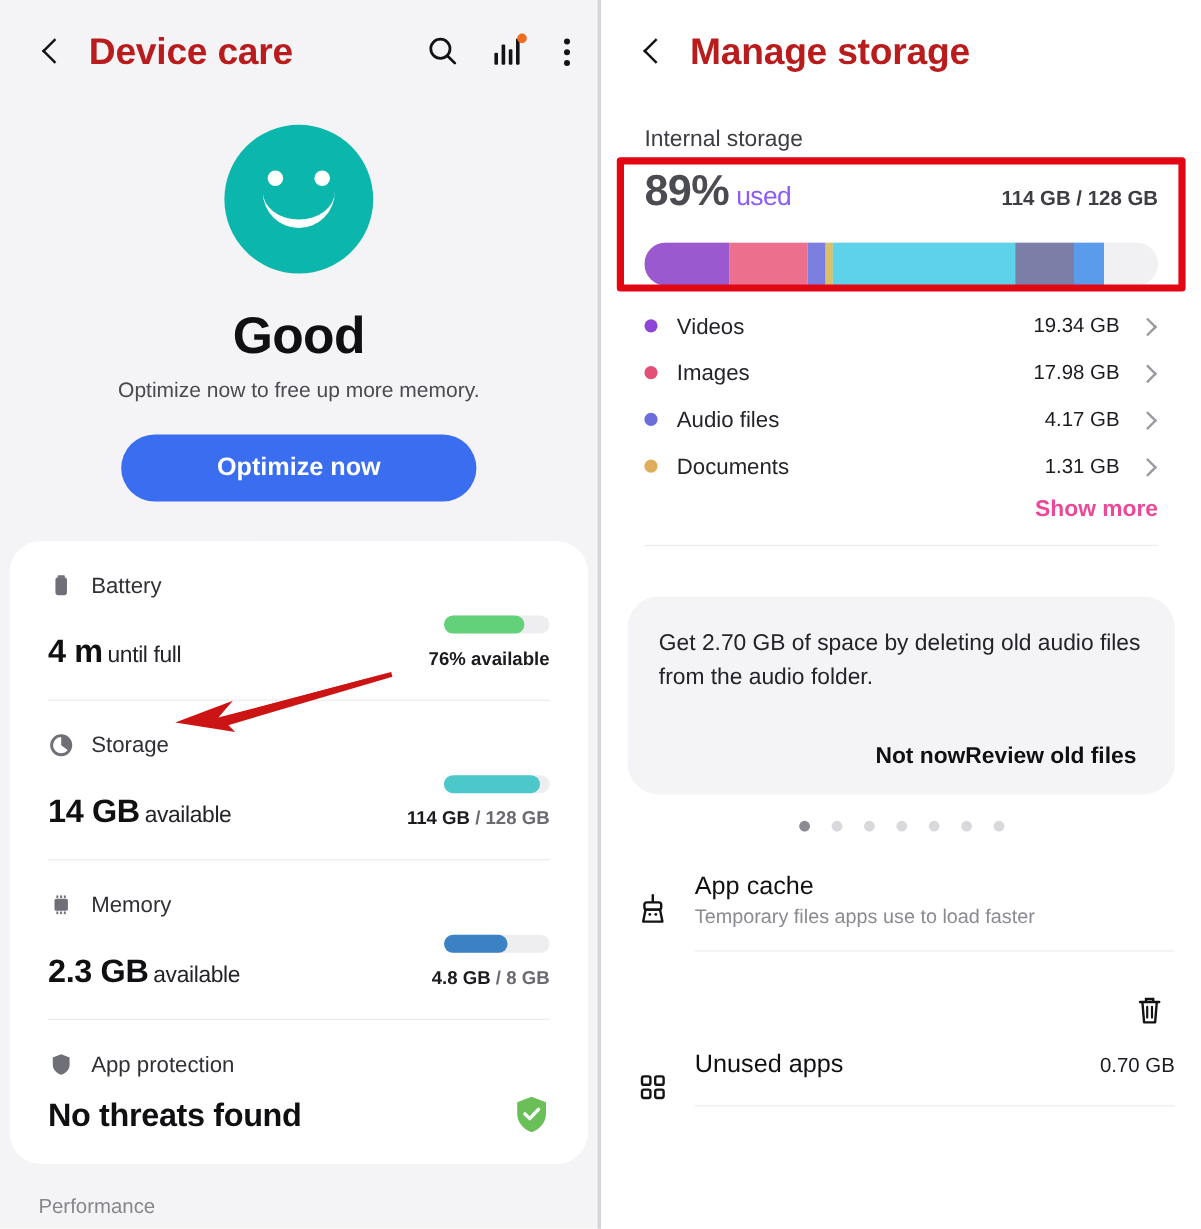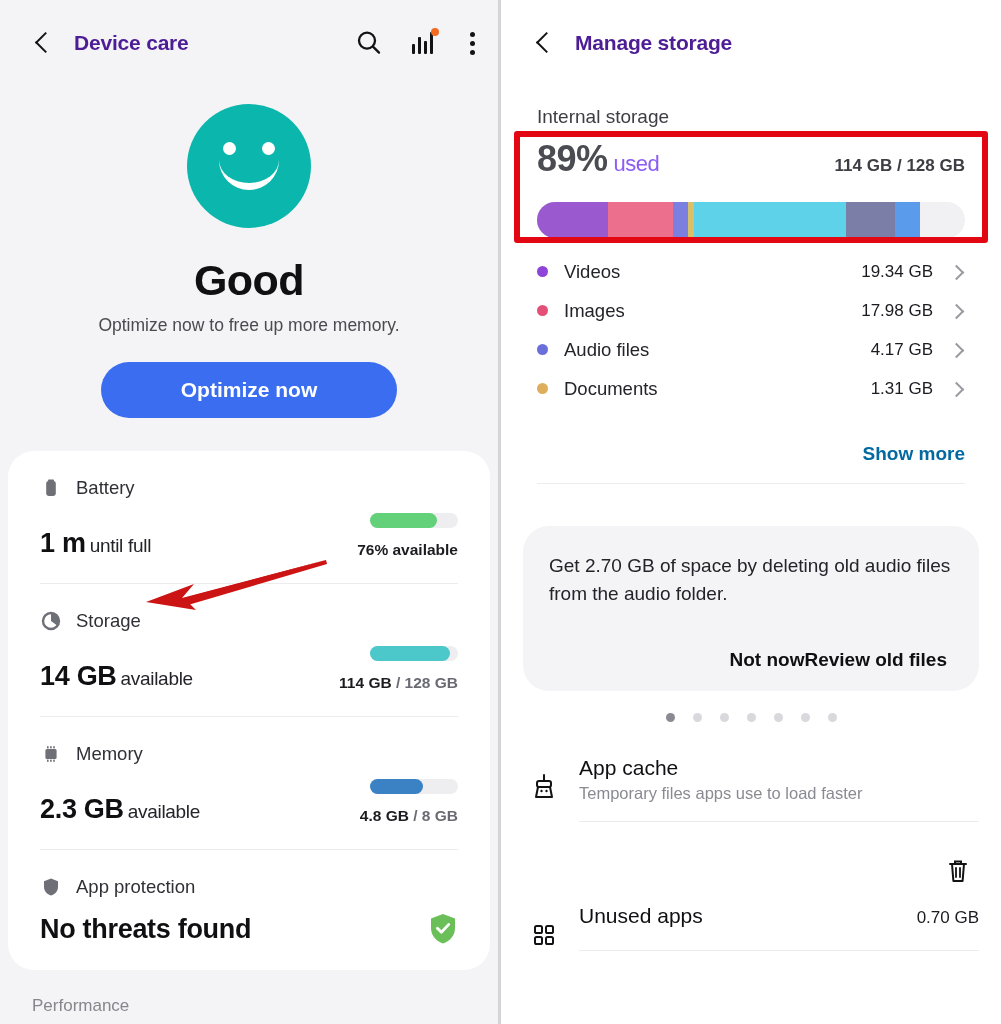--- a/index.html
+++ b/index.html
@@ -38,21 +38,21 @@
   }
   .back-chevron::before {
     content: "";
     position: absolute; left: 8px; top: 5px;
     width: 13px; height: 13px;
     border-left: 2.6px solid #131316;
     border-bottom: 2.6px solid #131316;
     transform: rotate(45deg);
   }
   .appbar-title {
-    font-size: 21px; font-weight: bold; color: #4c1d95;
+    font-size: 31px; font-weight: bold; color: #b91c1c;
     margin-left: 18px; letter-spacing: -0.2px;
   }
   .appbar-spacer { flex: 1; }
   .appbar-actions { display: flex; align-items: center; gap: 26px; }
   .icon-btn { width: 30px; height: 30px; position: relative; }
 
   .search-icon-g { display: block; }
   .bars-icon { position: relative; width: 28px; height: 28px; }
   .bars-icon .bar {
     position: absolute; bottom: 3px; width: 3.2px;
@@ -201,21 +201,21 @@
     border-right: 2.2px solid #9a9aa2;
     border-top: 2.2px solid #9a9aa2;
     transform: rotate(45deg);
   }
   .show-more-wrap {
     margin: 6px 36px 0 36px;
     text-align: right;
     padding-bottom: 18px;
     border-bottom: 1px solid #ececee;
   }
-  .show-more { font-size: 19px; font-weight: bold; color: #0369a1; cursor: pointer; display:inline-block;margin-top:29px;}
+  .show-more { font-size: 19px; font-weight: bold; color: #ec4899; cursor: pointer; display:inline-block;}
 
   .suggest {
     margin: 42px 22px 0 22px;
     background: #f4f4f6;
     border-radius: 26px;
     padding: 26px 26px 20px 26px;
   }
   .suggest-text { font-size: 19px; color: #23232a; line-height: 1.45; }
   .suggest-actions {
     margin-top: 42px;
@@ -292,21 +292,21 @@
       <div class="stat-row">
         <div class="stat-head">
           <svg class="ico" viewBox="0 0 22 22">
             <rect x="8" y="2.4" width="6" height="2" rx="0.8" fill="#6f6f77"></rect>
             <rect x="6.2" y="4" width="9.6" height="15" rx="2.4" fill="#6f6f77"></rect>
           </svg>
           <span class="stat-name">Battery</span>
         </div>
         <div class="stat-body">
           <div class="stat-value">
-            <span>1 m</span><span class="unit">until full</span>
+            <span>4 m</span><span class="unit">until full</span>
           </div>
           <div class="stat-right">
             <div class="pill">
                 <span class="fill" id="bat-fill" style="width: 76%; background: rgb(99, 208, 122);"></span>
               </div>
             <div class="stat-caption">76% available</div>
           </div>
         </div>
       </div>
 

